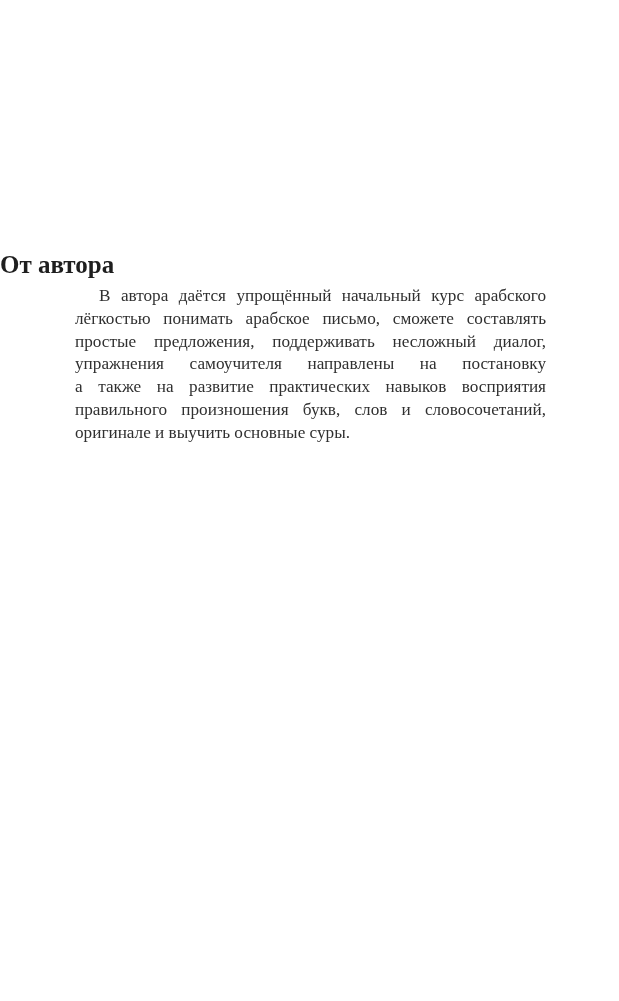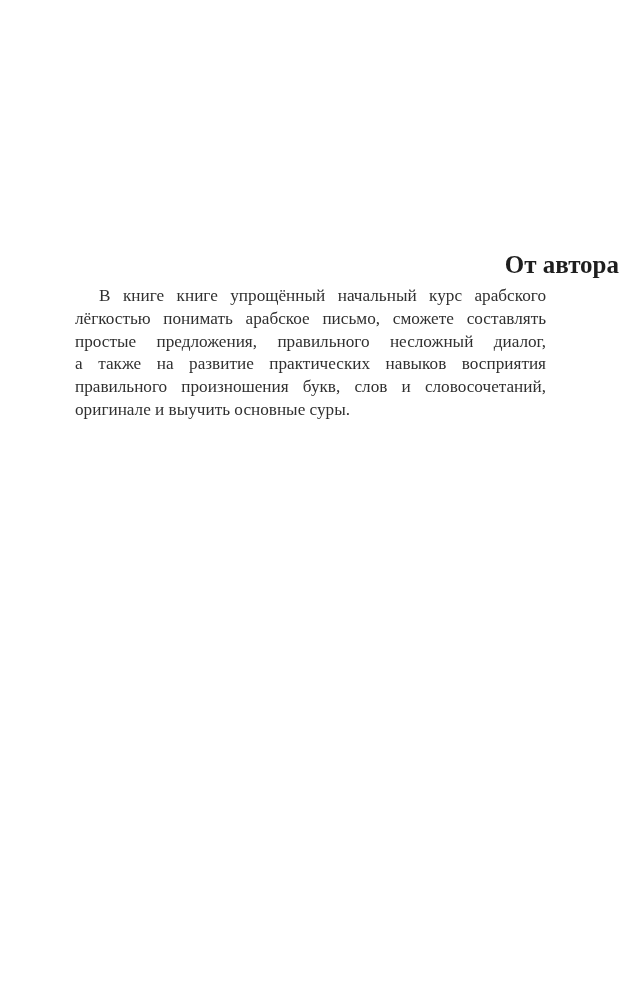--- a/index.html
+++ b/index.html
@@ -8,21 +8,21 @@
     background: #ffffff;
     position: relative;
     overflow: hidden;
     font-family: "Liberation Serif", "DejaVu Serif", serif;
     color: #2a2a2a;
   }
   .page-title {
     position: absolute;
     top: 232px;
     left: 0; width: 619px;
-    text-align: right;
+    text-align: left;
     font-weight: bold;
     font-size: 25px;
     line-height: 32px;
     color: #1e1e1e;
   }
   .body-text {
     position: absolute;
     top: 285px;
     left: 75px;
     width: 471px;
@@ -39,19 +39,20 @@
   }
   .line.first { padding-left: 24px; }
   .line.last { text-align-last: left; font-family: Liberation Serif, serif; }
 </style>
 </head>
 <body>
 
 <h1 class="page-title">От автора</h1>
 
 <div class="body-text">
-  <span class="line first">В книге книге упрощённый начальный курс арабского</span>
+  <span class="line first">В автора даётся упрощённый начальный курс арабского</span>
   <span class="line">лёгкостью понимать арабское письмо, сможете составлять</span>
-  <span class="line">простые предложения, правильного несложный диалог,</span>
+  <span class="line">простые предложения, поддерживать несложный диалог,</span>
+  <span class="line">упражнения самоучителя направлены на постановку</span>
   <span class="line">а также на развитие практических навыков восприятия</span>
   <span class="line">правильного произношения букв, слов и словосочетаний,</span>
   <span class="line last">оригинале и выучить основные суры.</span>
 </div>
 
 </body></html>

